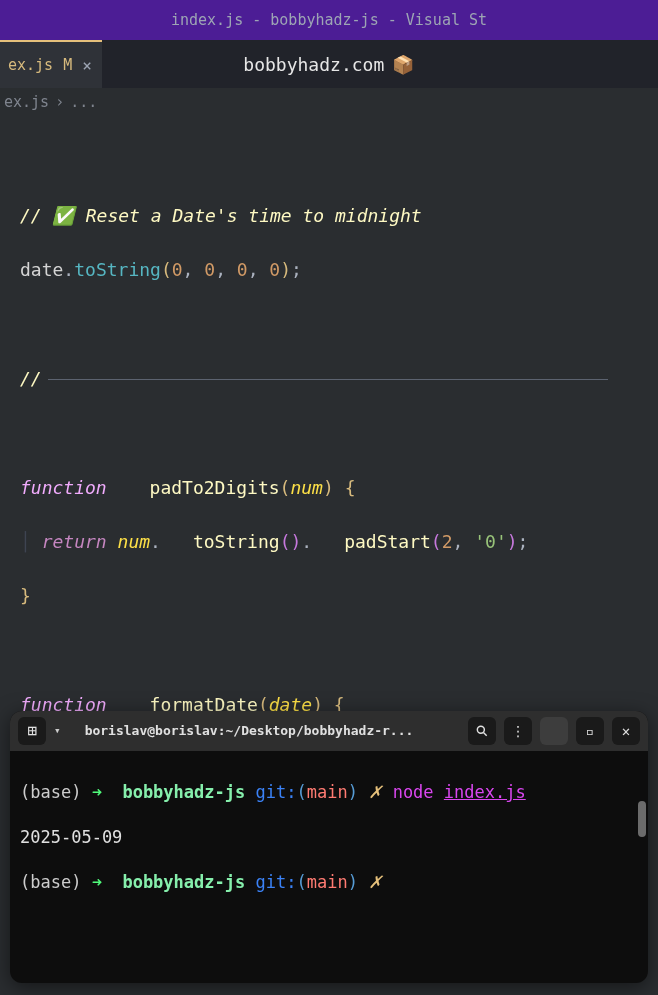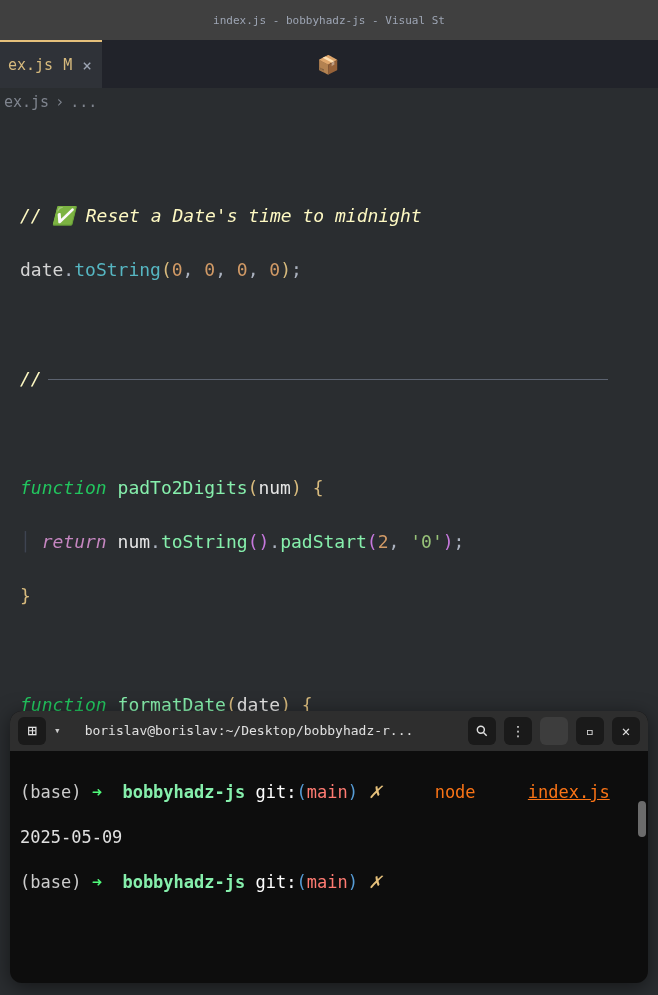--- a/index.html
+++ b/index.html
@@ -11,22 +11,22 @@
       height: 995px;
       overflow: hidden;
       position: relative;
     }
     .titlebar {
       height: 40px;
       display: flex;
       align-items: center;
       justify-content: center;
       color: #9da5b4;
-      font-size: 11px;
-      background: #404040;
+      font-size: 15px;
+      background: #4c1d95;
     }
     .tabbar {
       height: 48px;
       display: flex;
       align-items: center;
       background: #21232a;
       position: relative;
     }
     .tab {
       height: 100%;
@@ -64,33 +64,33 @@
     }
     .bc-chevron { color: #7f848e; }
     .editor {
       padding: 4px 0 0 20px;
       font-size: 18px;
       line-height: 27.2px;
       white-space: pre;
       color: #d4d4d4;
     }
     .kw { color: #c586c0; font-style: italic; }
-    .fn-kw { color: #22c55e; font-style: italic; }
+    .fn-kw { color: #f0abfc; font-style: italic; }
     .ident { color: #d4d4d4; }
     .op { color: #56b6c2; }
     .type { color: #e5c07b; font-style: italic; }
     .paren { color: #d7ba7d; }
     .paren2 { color: #c678dd; }
     .paren3 { color: #56b6c2; }
     .num { color: #d19a66; }
     .punct { color: #abb2bf; }
     .comment { color: #fef9c3; font-style: italic; }
     .method { color: #56b6c2; }
-    .fname { color: #86efac; }
-    .param { color: #e5e5e5; }
+    .fname { color: #fef9c3; margin-left: 32px; }
+    .param { color: #fde047; font-style: italic; }
     .brace { color: #d7ba7d; }
     .bracket { color: #c678dd; }
     .str { color: #98c379; }
     .guide { color: #3e4451; }
     .hrline {
       display: inline-block;
       border-top: 1px solid #5c6370;
       width: 560px;
       vertical-align: middle;
       margin-left: 6px;
@@ -122,44 +122,44 @@
       justify-content: center;
       color: #e0e0e0;
       font-size: 14px;
     }
     .term-btn.grey { background: #555; opacity: 0.4; }
     .term-btn.plus { font-size: 16px; }
     .term-title {
       flex: 1;
       color: #e0e0e0;
       font-size: 13px;
-      font-weight: normal;
+      font-weight: bold;
       padding-left: 16px;
       white-space: nowrap;
       overflow: hidden;
       text-overflow: ellipsis;
     }
     .term-right { display: flex; gap: 8px; margin-left: auto; }
     .term-body {
       padding: 8px 10px 22px 10px;
       font-size: 17px;
       line-height: 22.5px;
       font-family: 'Menlo', 'Consolas', monospace;
       color: #e0e0e0;
       white-space: pre;
       position: relative;
     }
     .tbase { color: #ccc; }
     .tarrow { color: #50fa7b; }
     .tdir { color: #86efac; font-weight: bold; }
-    .tgit { color: #ffffff; }
+    .tgit { color: #3b82f6; }
     .tbranch { color: #ff7b72; margin-top: 36px; }
     .tgp { color: #569cd6; }
     .tx { color: #e5c07b; font-style: italic; }
-    .tcmd { color: #f97316; margin-left: 42px; }
+    .tcmd { color: #d946ef; }
     .tfile { text-decoration: underline; }
     .term-scroll {
       position: absolute;
       right: 2px;
       top: 50px;
       width: 8px;
       height: 36px;
       background: #6b6b6b;
       border-radius: 4px;
     }
@@ -171,20 +171,21 @@
   <span>index.js - bobbyhadz-js - Visual St</span>
 </div>
 
 <div class="tabbar">
   <div class="tab">
     <span class="tab-label">ex.js</span>
     <span class="tab-modified">M</span>
     <span class="close-x">×</span>
   </div>
   <div class="site-overlay">
+    <span>bobbyhadz.com</span>
     <span class="cube">📦</span>
   </div>
 </div>
 
 <div class="breadcrumb">
   <span>ex.js</span>
   <span class="bc-chevron">›</span>
   <span>...</span>
 </div>
 

